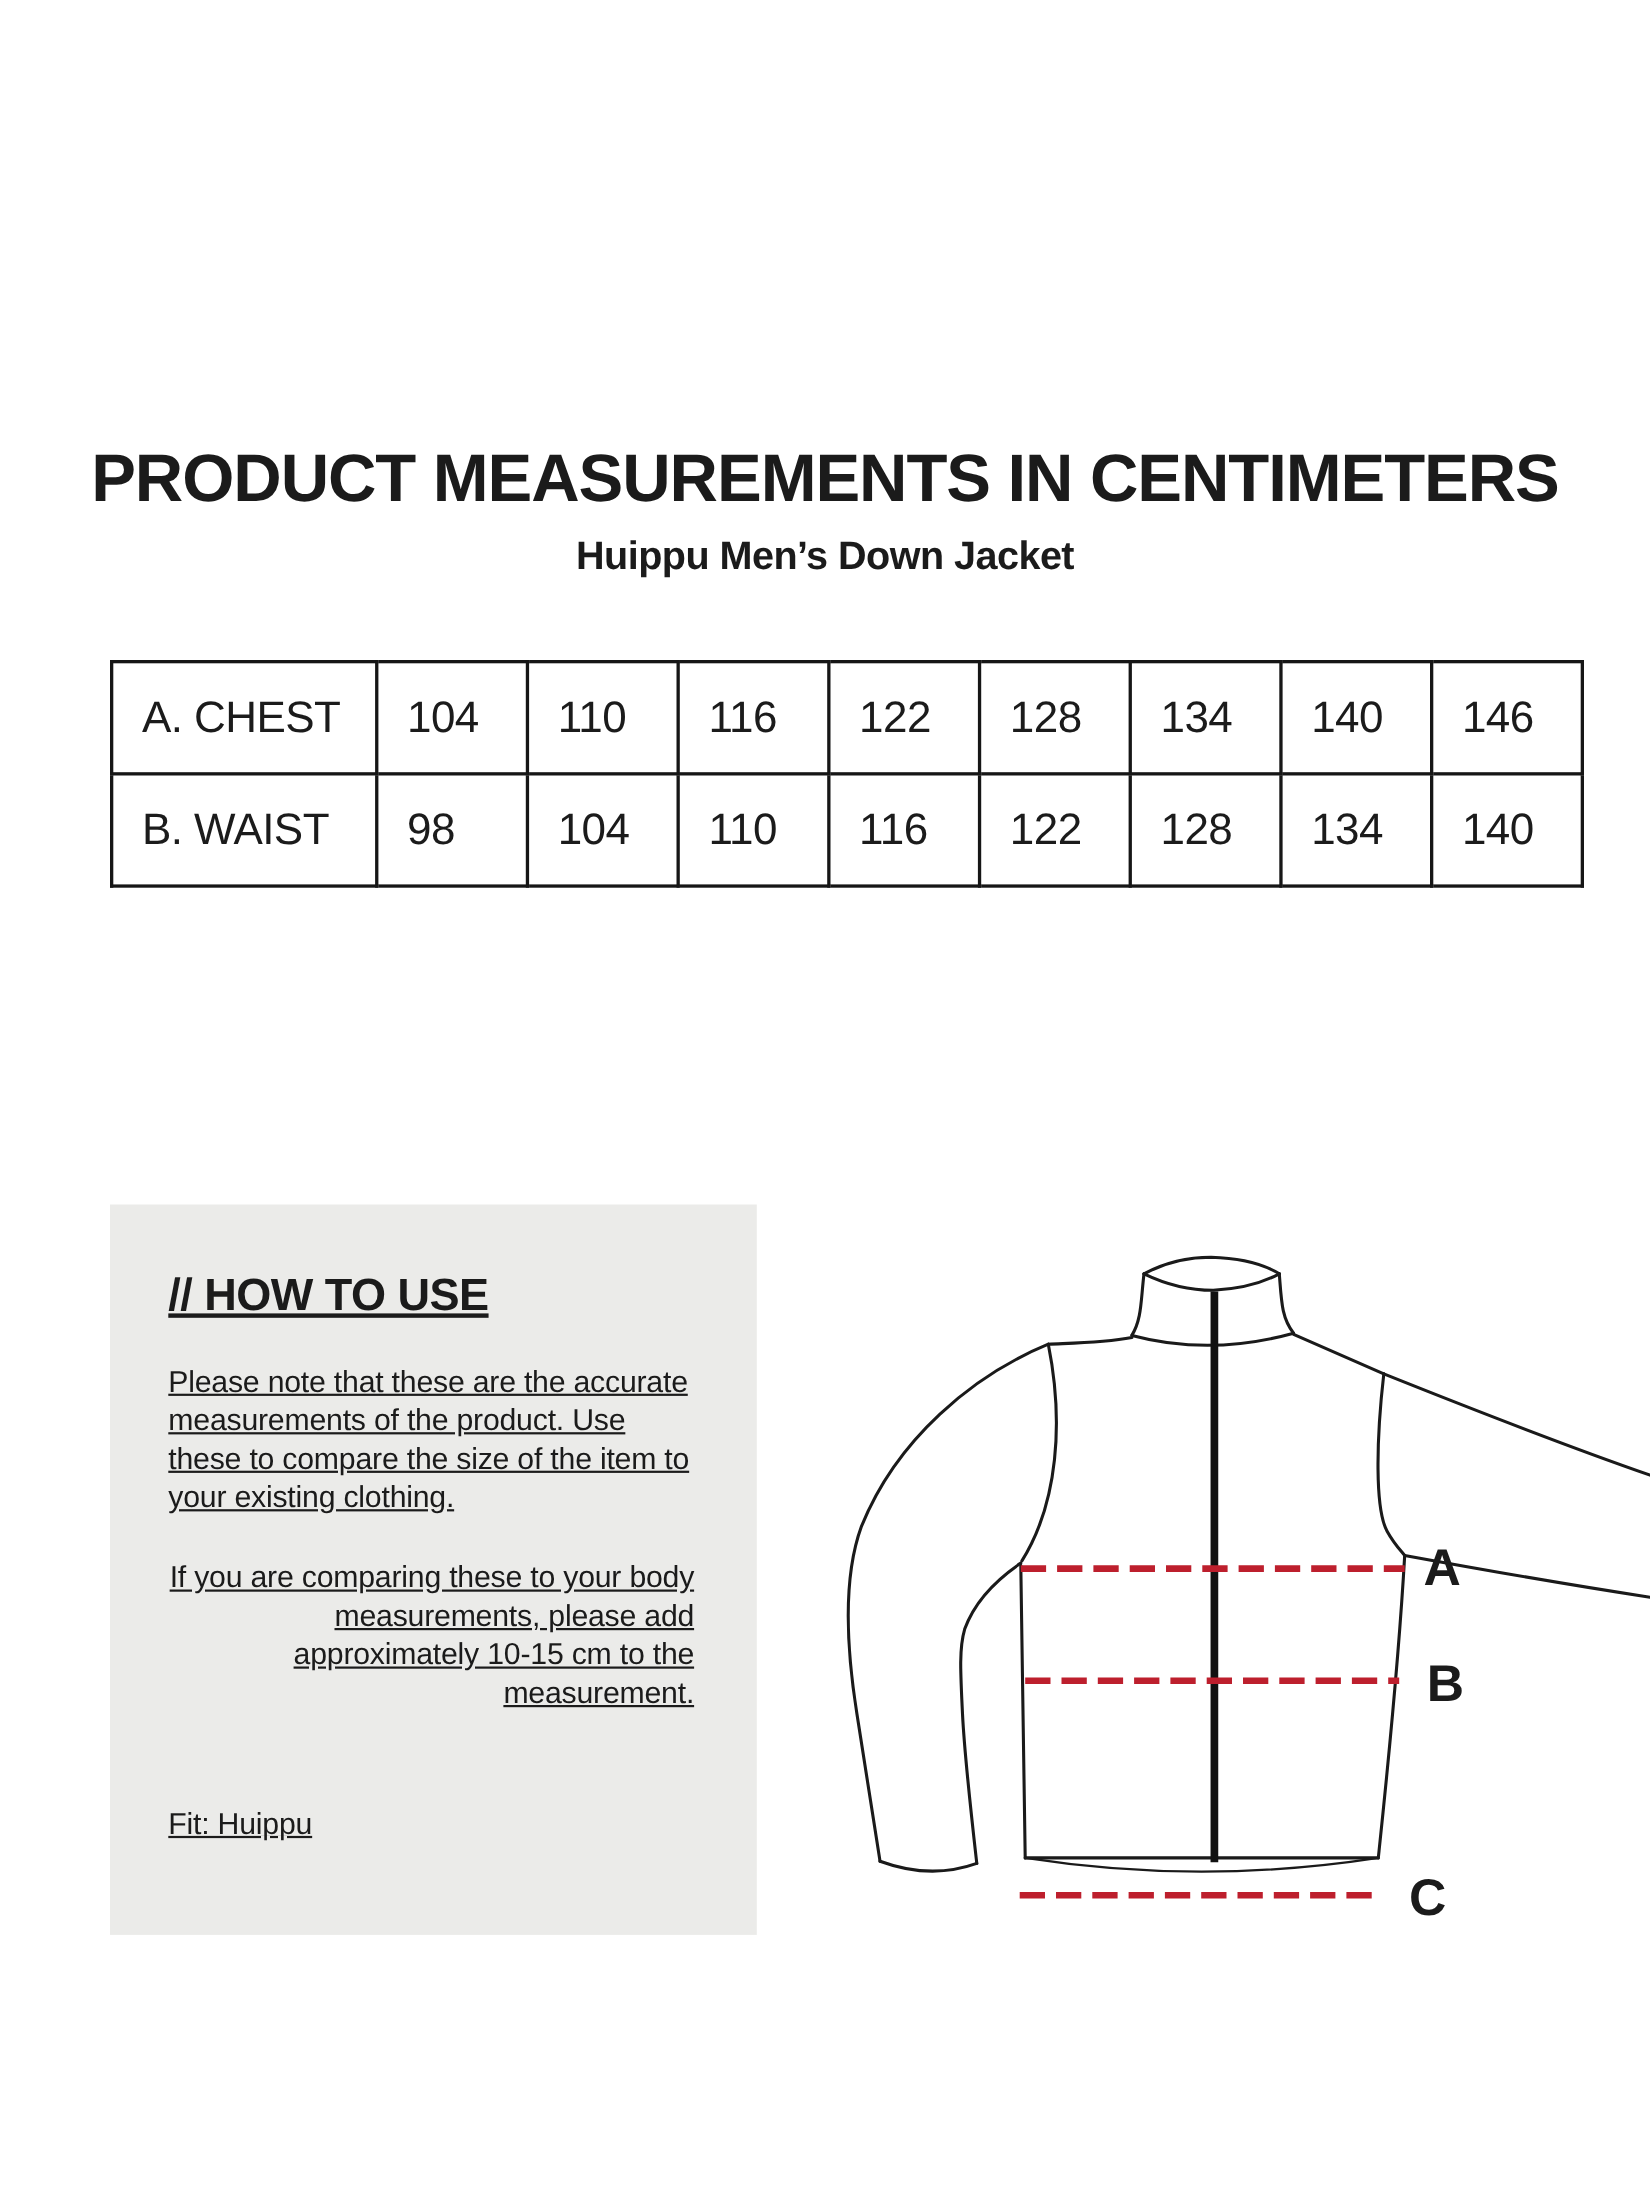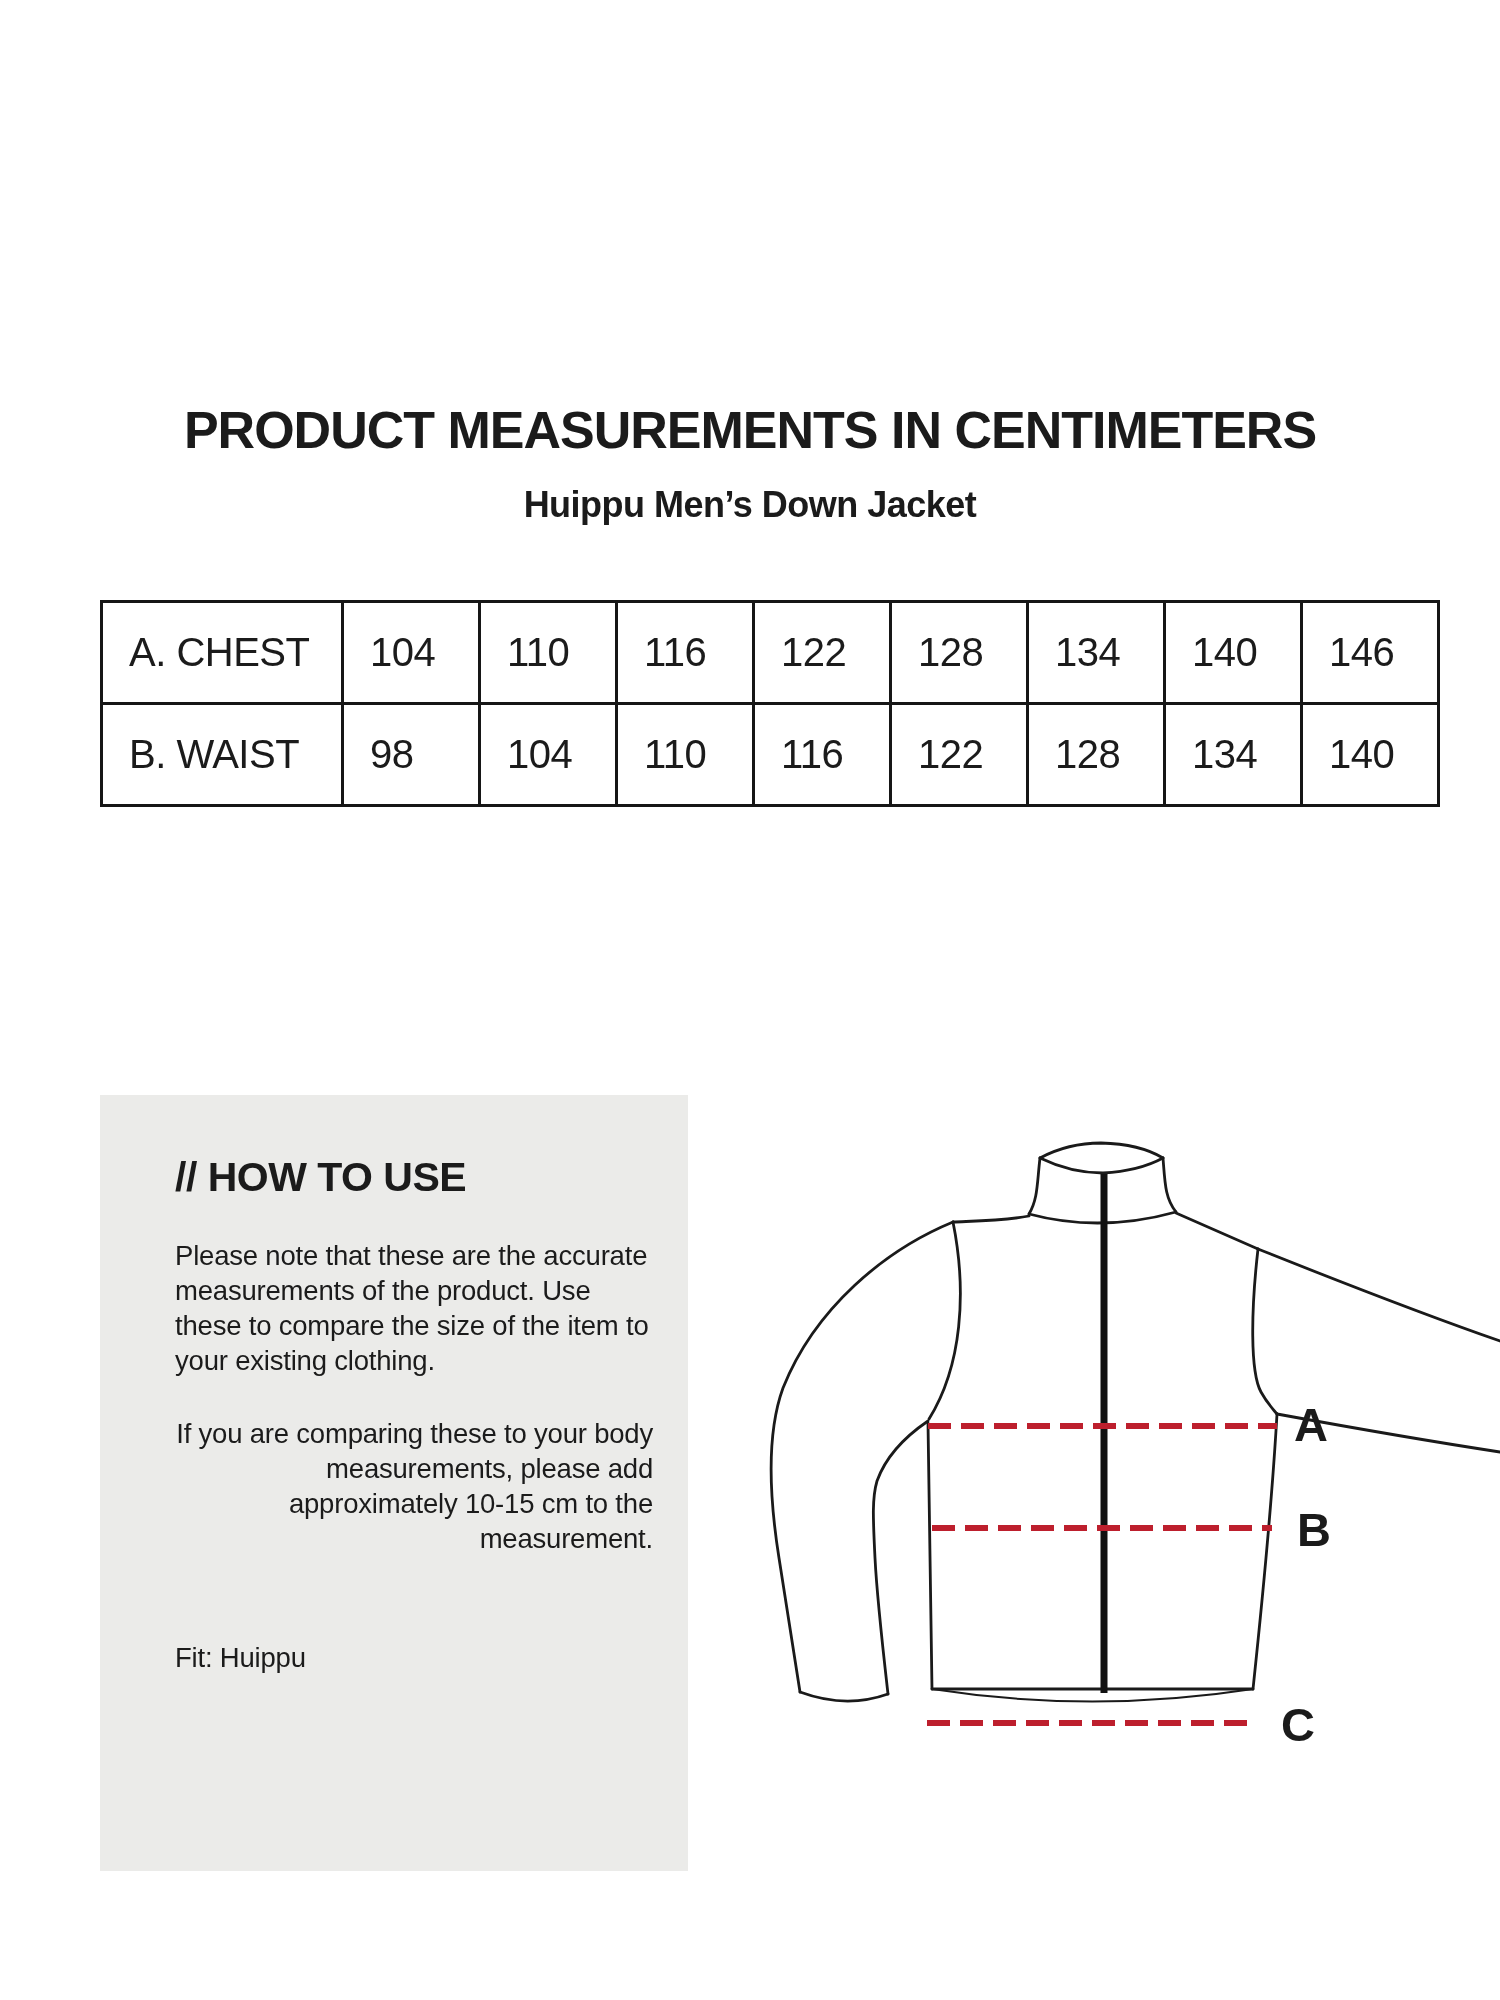--- a/index.html
+++ b/index.html
@@ -2,38 +2,38 @@
 <html><head>
 <meta charset="utf-8">
 <style>
   html,body{margin:0;padding:0;background:#ffffff;}
   .page{
     position:relative;width:1500px;height:2000px;background:#ffffff;overflow:hidden;
     font-family:"Liberation Sans", sans-serif;color:#1b1b1b;
   }
   .title{
     position:absolute;top:404px;left:0;width:1500px;text-align:center;
-    font-size:52px;font-weight:700;letter-spacing:-1px;line-height:1;white-space:nowrap;
+    font-size:61px;font-weight:700;letter-spacing:-1px;line-height:1;white-space:nowrap;
   }
   .subtitle{
     position:absolute;top:487px;left:0;width:1500px;text-align:center;
     font-size:36px;font-weight:700;letter-spacing:-0.5px;line-height:1;white-space:nowrap;
   }
   table.size-table{
     position:absolute;left:100px;top:600px;border-collapse:collapse;table-layout:fixed;
   }
   .size-table td{
     border:3px solid #161616;font-size:40px;font-weight:400;
     padding:0 0 0 26px;vertical-align:middle;background:#ffffff;letter-spacing:-0.5px;
   }
   .size-table tr.header-row td{height:84px;font-weight:500;}
   .size-table tr.data-row td{height:99px;}
   .how-box{
-    position:absolute;left:100px;top:1095px;width:588px;height:776px;
-    background:#ebebe9;box-sizing:border-box;padding:58px 38px 0 75px;
+    position:absolute;left:100px;top:1095px;width:588px;height:664px;
+    background:#ebebe9;box-sizing:border-box;padding:58px 38px 0 53px;text-decoration:underline;
   }
   .how-heading{
     font-size:41px;font-weight:700;letter-spacing:-0.5px;line-height:1.2;margin:0 0 36px 0;
   }
   .how-p{
     font-size:27.5px;line-height:35px;margin:0;width:478px;letter-spacing:-0.2px;
   }
   .how-p.second{margin-top:38px;text-align:right;}
   .fit-note{
     font-size:27.5px;line-height:35px;margin-top:84px;letter-spacing:-0.2px;

